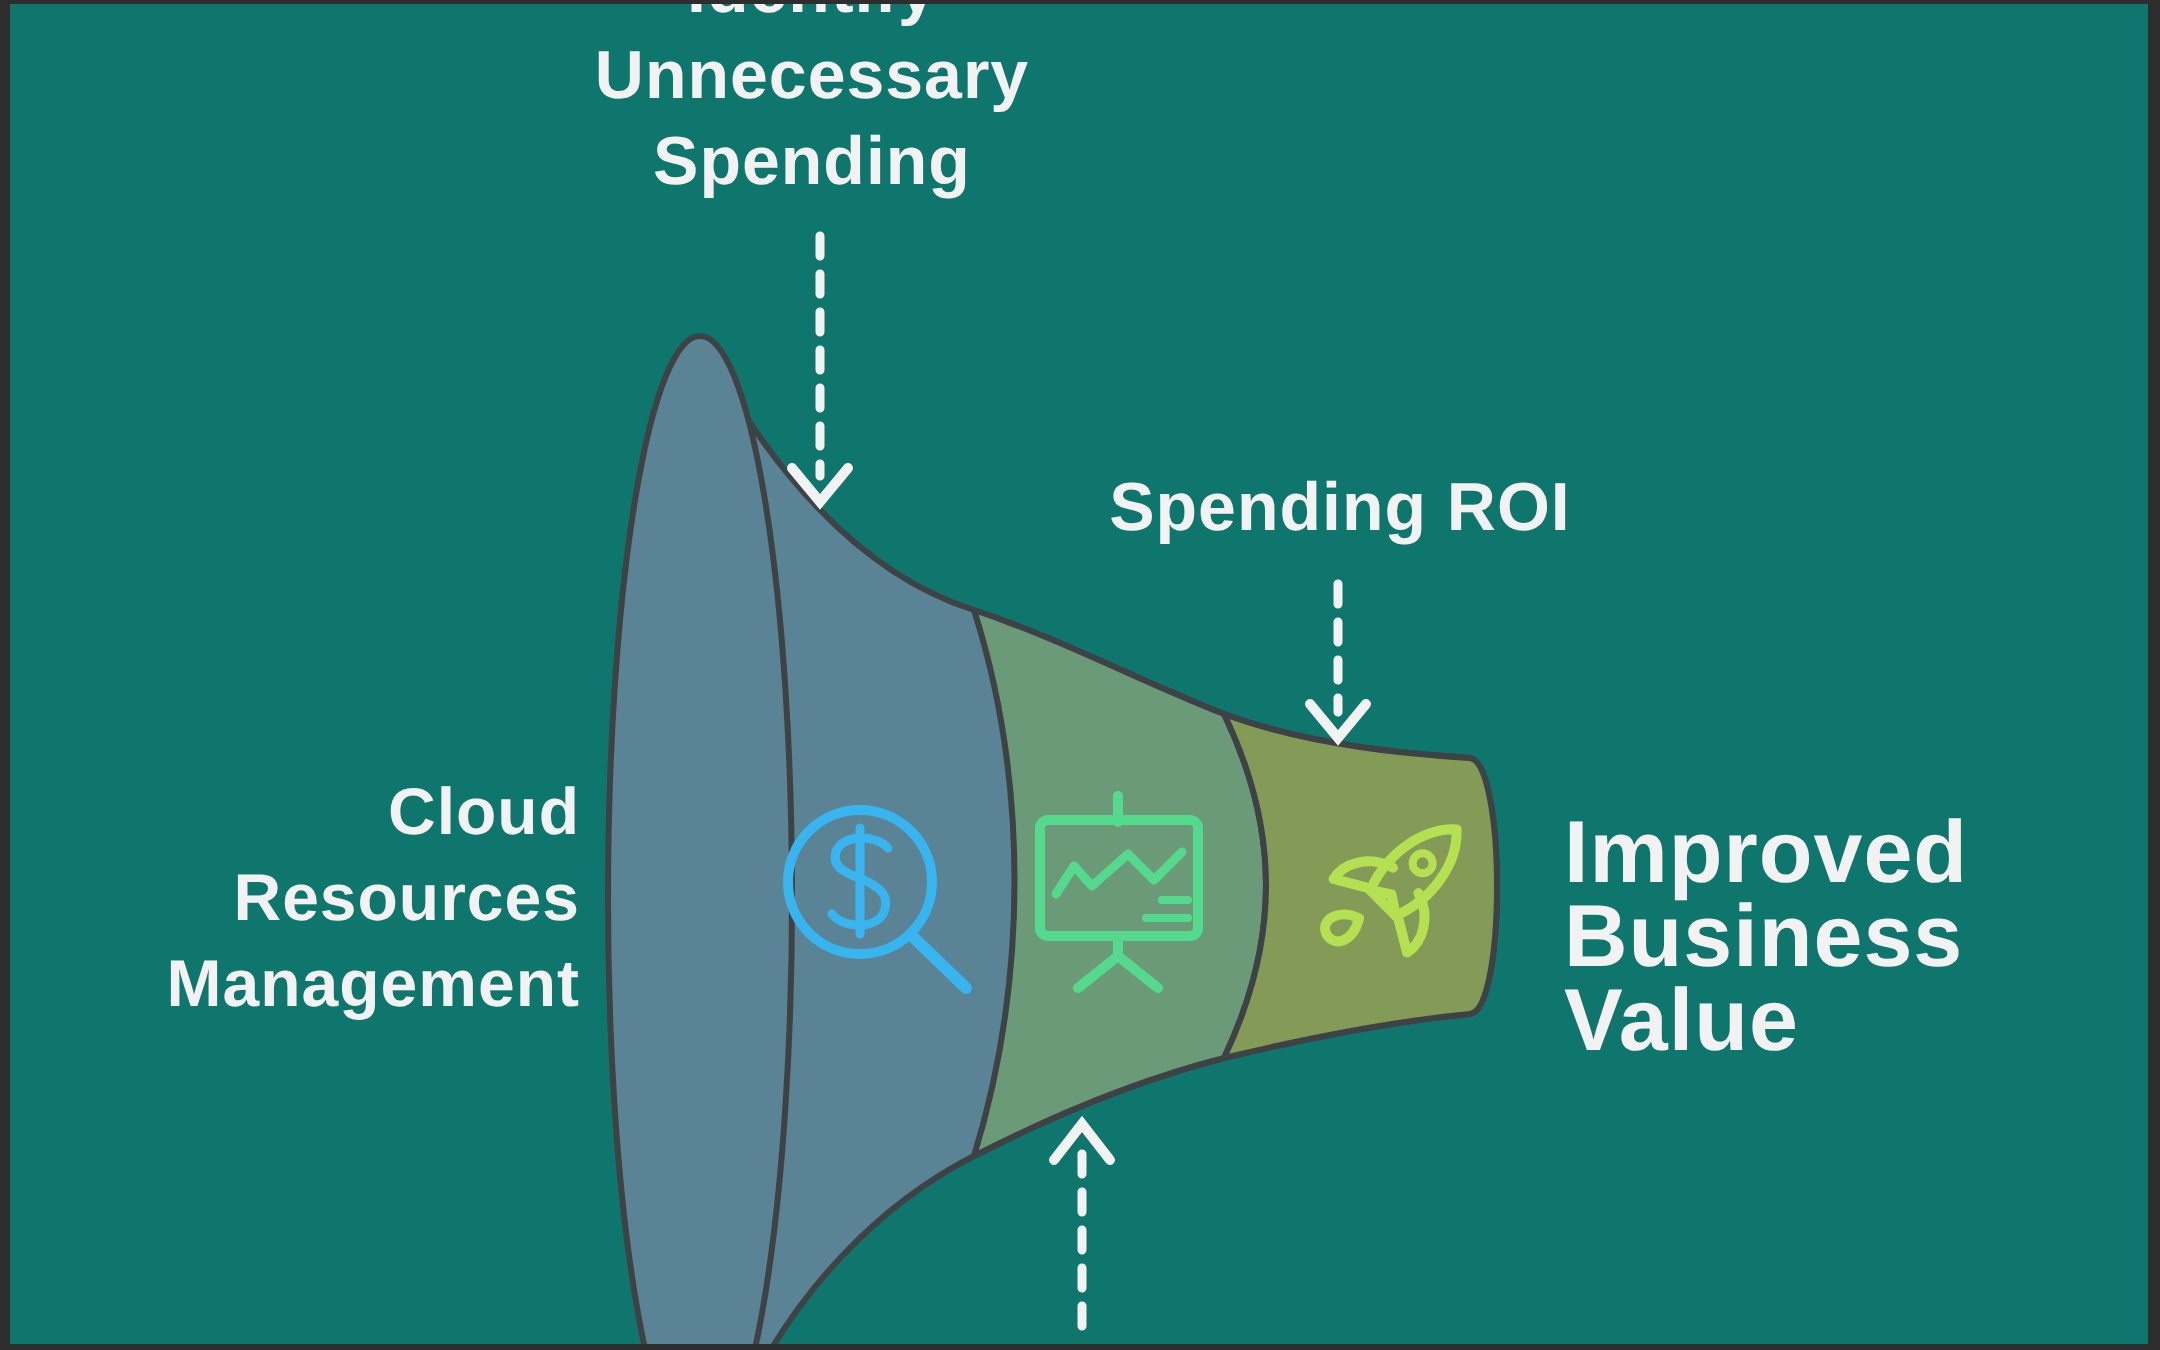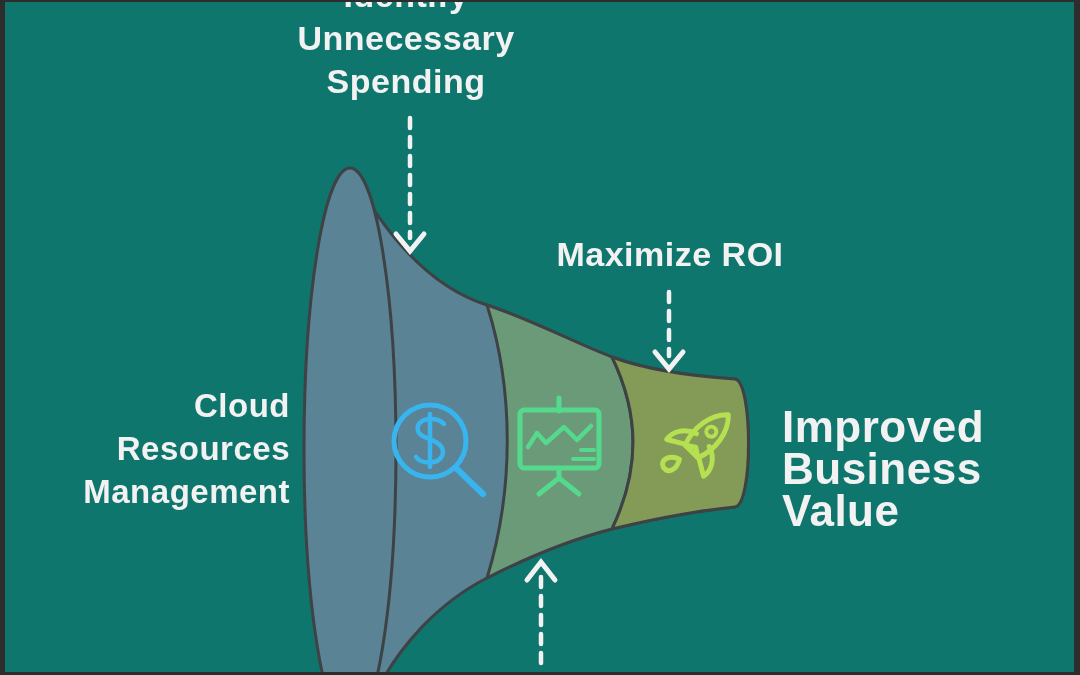--- a/index.html
+++ b/index.html
@@ -115,21 +115,21 @@
     </g>
     <g class="arrow" stroke="#f2f2f2">
       <line class="shaft" x1="541" y1="663" x2="541" y2="576"></line>
       <polyline class="head" points="527,580 541,562 555,580"></polyline>
     </g>
   </svg>
 
   <div class="label label-top">Identify
 Unnecessary
 Spending</div>
-  <div class="label label-roi">Maximize ROI</div>
+  <div class="label label-roi">Spending ROI</div>
   <div class="label label-left">Cloud
 Resources
 Management</div>
   <div class="label label-right">Improved
 Business Value</div>
 
   <div class="frame-strip frame-top"></div>
   <div class="frame-strip frame-bottom"></div>
   <div class="frame-strip frame-left"></div>
   <div class="frame-strip frame-right"></div>

